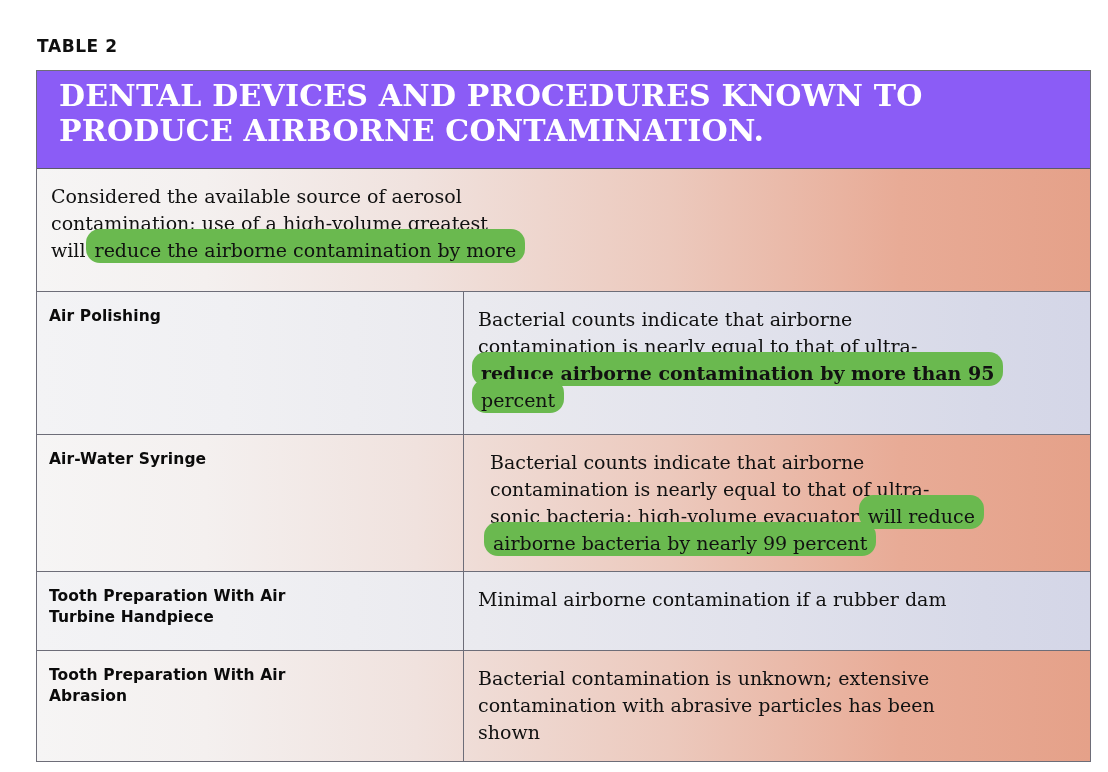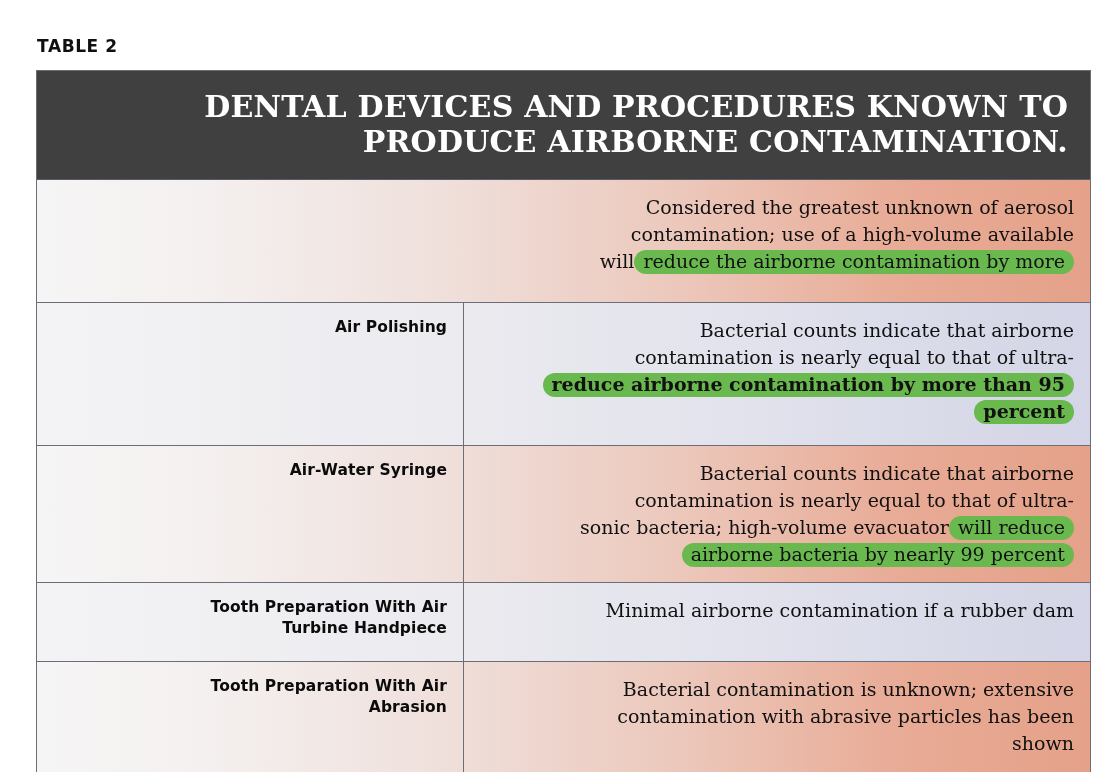--- a/index.html
+++ b/index.html
@@ -12,21 +12,20 @@
     height: 772px;
     font-family: "Liberation Sans", sans-serif;
     overflow: hidden;
   }
 
   #page {
     position: relative;
     width: 1108px;
     height: 772px;
     background: #ffffff;
-    text-align: right;
   }
 
   
   .table-caption {
     position: absolute;
     left: 37px;
     top: 36px;
     font-family: "DejaVu Sans", sans-serif;
     font-weight: bold;
     font-size: 17px;
@@ -39,22 +38,22 @@
     position: absolute;
     left: 36px;
     top: 70px;
     width: 1055px;
     border: 1px solid #6d6d78;
     box-sizing: border-box;
   }
 
   
   .table-header {
-    background: #404040;
-    padding: 18px 22px 20px 22px;
+    background: #8b5cf6;
+    padding: 7px 22px 20px 22px;
     border-bottom: 1px solid #5a5a68;
   }
   .table-header-title {
     font-family: "DejaVu Serif", serif;
     font-weight: bold;
     font-size: 30px;
     line-height: 1.17;
     color: #ffffff;
     letter-spacing: 0.2px;
     text-transform: uppercase;
@@ -109,62 +108,62 @@
 
   .t-cell-desc .line {
     display: block;
     white-space: pre;
   }
 
   
   .hl {
     background: #6ab94f;
     border-radius: 14px;
-    padding: 0 9px 2px 9px;
+    padding: 10px 9px 2px 9px;
     margin-left: -6px;
     box-decoration-break: clone;
     -webkit-box-decoration-break: clone;
   }
 
   
   .h-row1 { min-height: 122px; }
   .h-row2 { min-height: 142px; }
-  .h-row3 { min-height: 118px; }
+  .h-row3 { min-height: 118px; gap: 12px; }
   .h-row4 { min-height: 78px; }
   .h-row5 { min-height: 110px; }
 </style>
 </head>
 <body>
 
 <div id="page">
 
   <div class="table-caption">TABLE 2</div>
 
   <div class="table-wrap">
 
     <div class="table-header">
       <div class="table-header-title">DENTAL DEVICES AND PROCEDURES KNOWN TO
 PRODUCE AIRBORNE CONTAMINATION.</div>
     </div>
 
     <div class="table-body">
         <div class="t-row grad-salmon h-row1">
           <div class="t-cell-desc">
-            <span class="line"><span>Considered the greatest unknown of aerosol</span></span>
-            <span class="line"><span>contamination; use of a high-volume available</span></span>
+            <span class="line"><span>Considered the available source of aerosol</span></span>
+            <span class="line"><span>contamination; use of a high-volume greatest</span></span>
             <span class="line"><span>will </span><span class="hl" style="background: rgb(106, 185, 79);">reduce the airborne contamination by more</span></span>
           </div>
         </div>
         <div class="t-row grad-lavender h-row2">
           <div class="t-cell-label">Air Polishing</div>
           <div class="t-cell-desc">
             <span class="line"><span>Bacterial counts indicate that airborne</span></span>
             <span class="line"><span>contamination is nearly equal to that of ultra-</span></span>
             <span class="line"><span class="hl" style="background: rgb(106, 185, 79); font-weight: bold;">reduce airborne contamination by more than 95</span></span>
-            <span class="line"><span class="hl" style="background: rgb(106, 185, 79); font-weight: bold;">percent</span></span>
+            <span class="line"><span class="hl" style="background: rgb(106, 185, 79);">percent</span></span>
           </div>
         </div>
         <div class="t-row grad-salmon h-row3">
           <div class="t-cell-label">Air-Water Syringe</div>
           <div class="t-cell-desc">
             <span class="line"><span>Bacterial counts indicate that airborne</span></span>
             <span class="line"><span>contamination is nearly equal to that of ultra-</span></span>
             <span class="line"><span>sonic bacteria; high-volume evacuator </span><span class="hl" style="background: rgb(106, 185, 79); margin-top: 40px;">will reduce</span></span>
             <span class="line"><span class="hl" style="background: rgb(106, 185, 79);">airborne bacteria by nearly 99 percent</span></span>
           </div>

